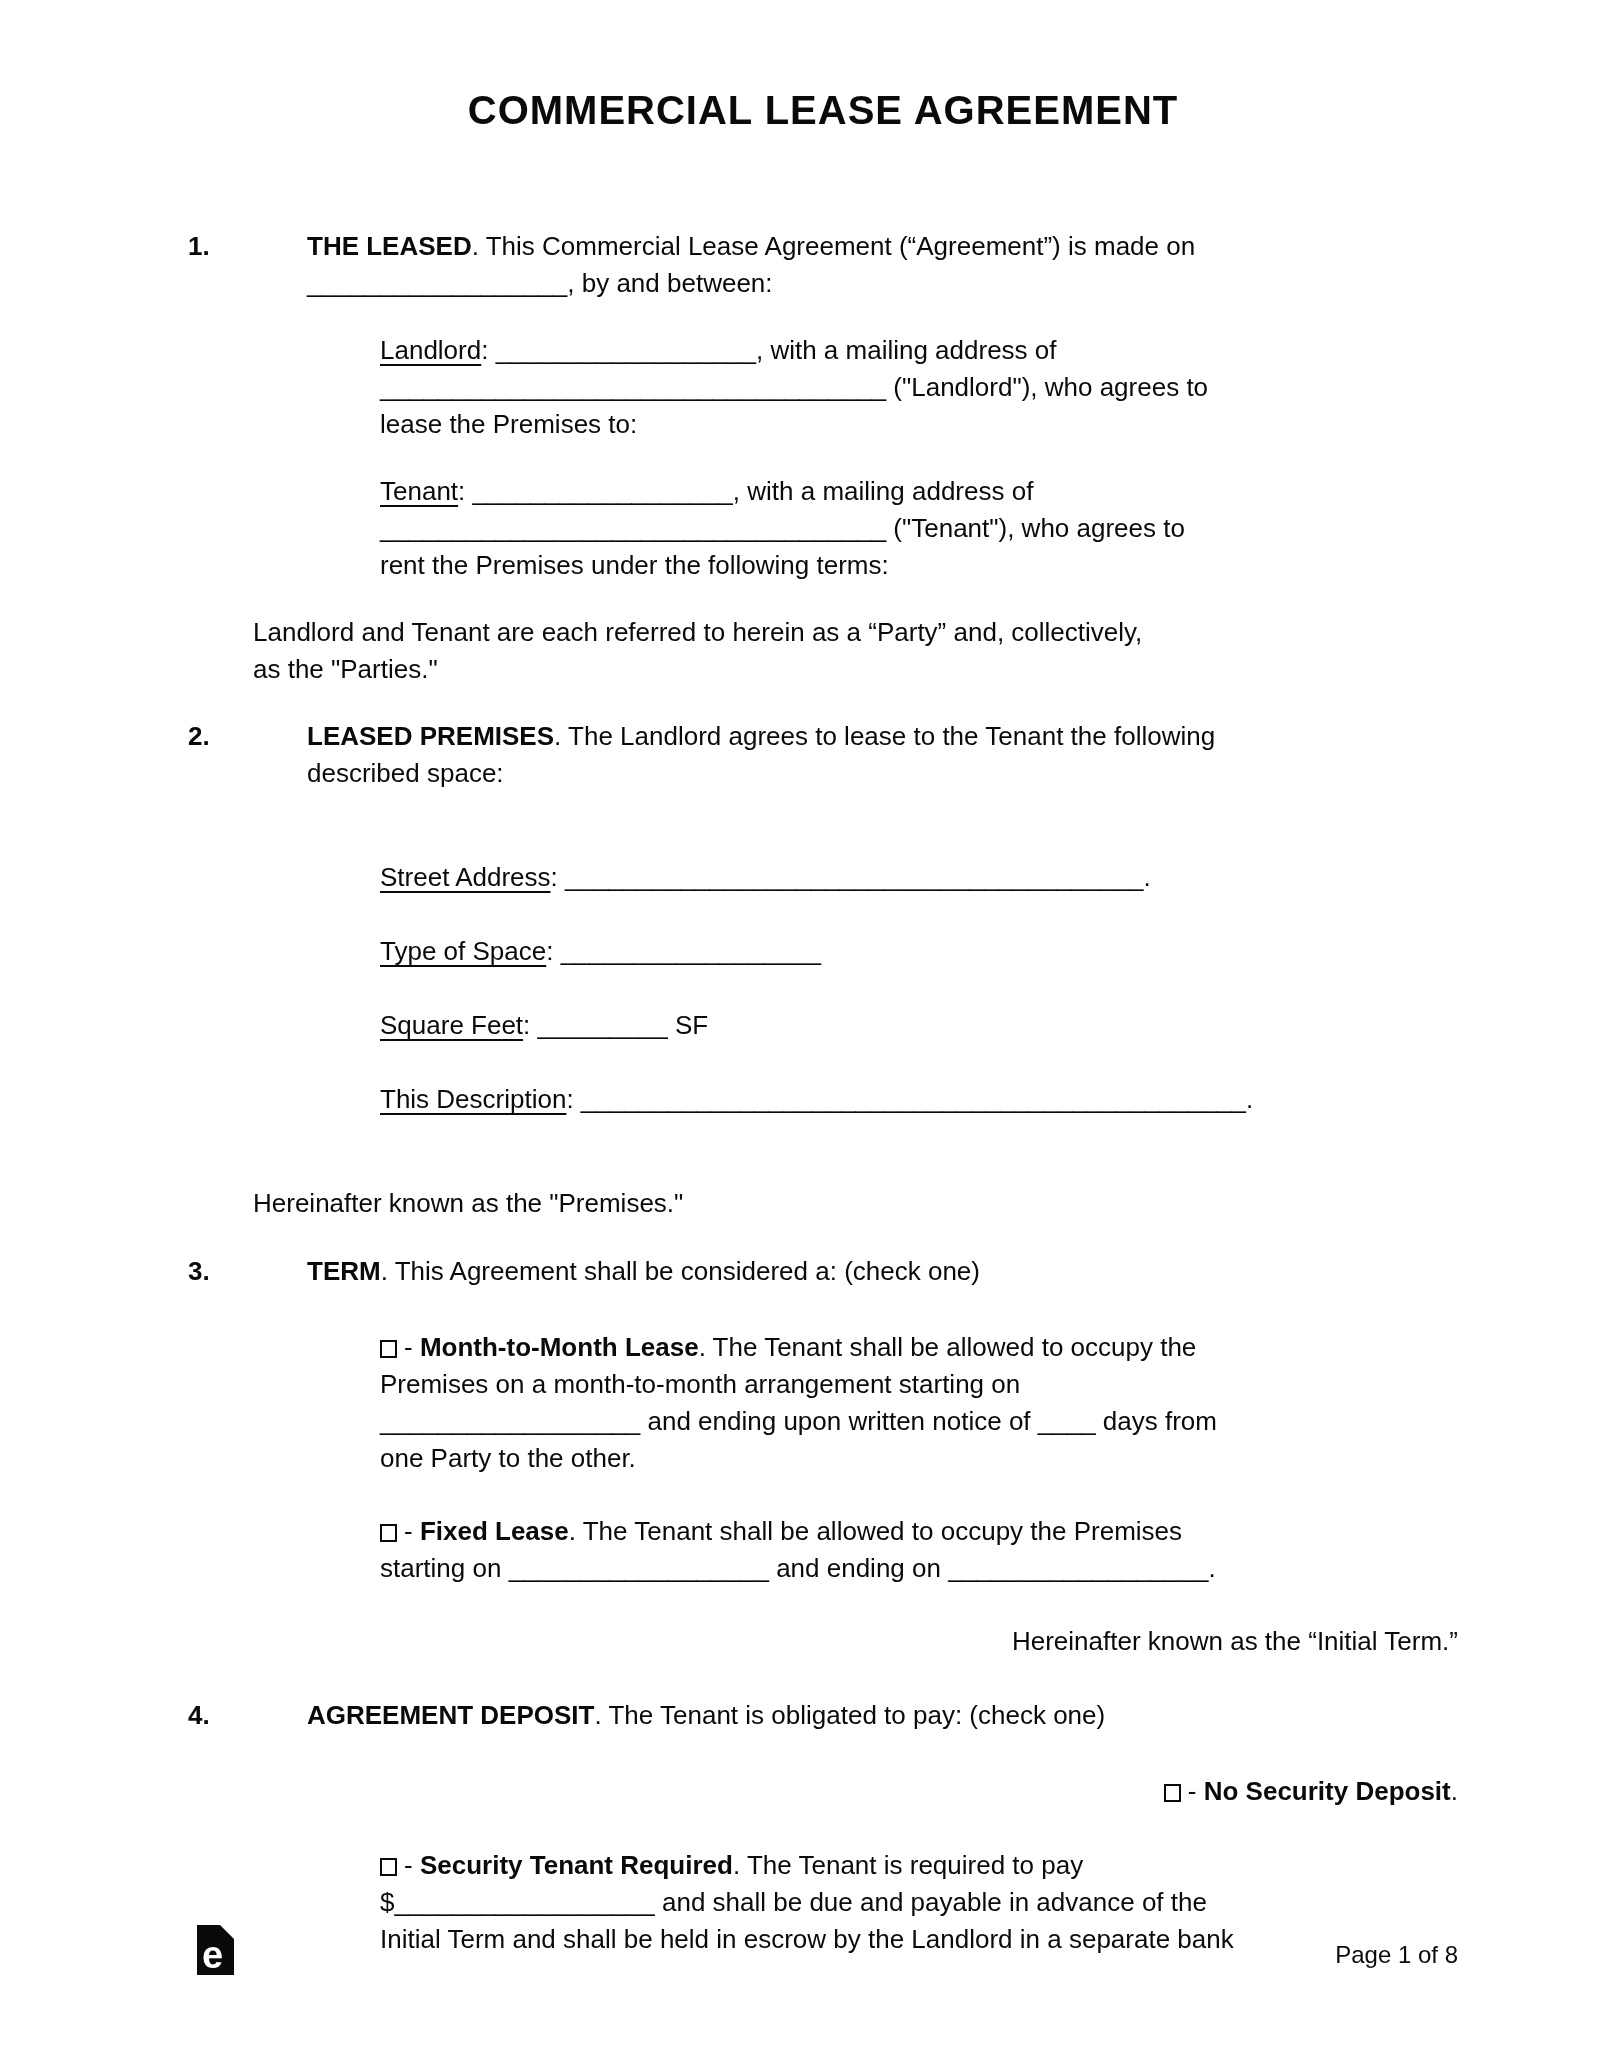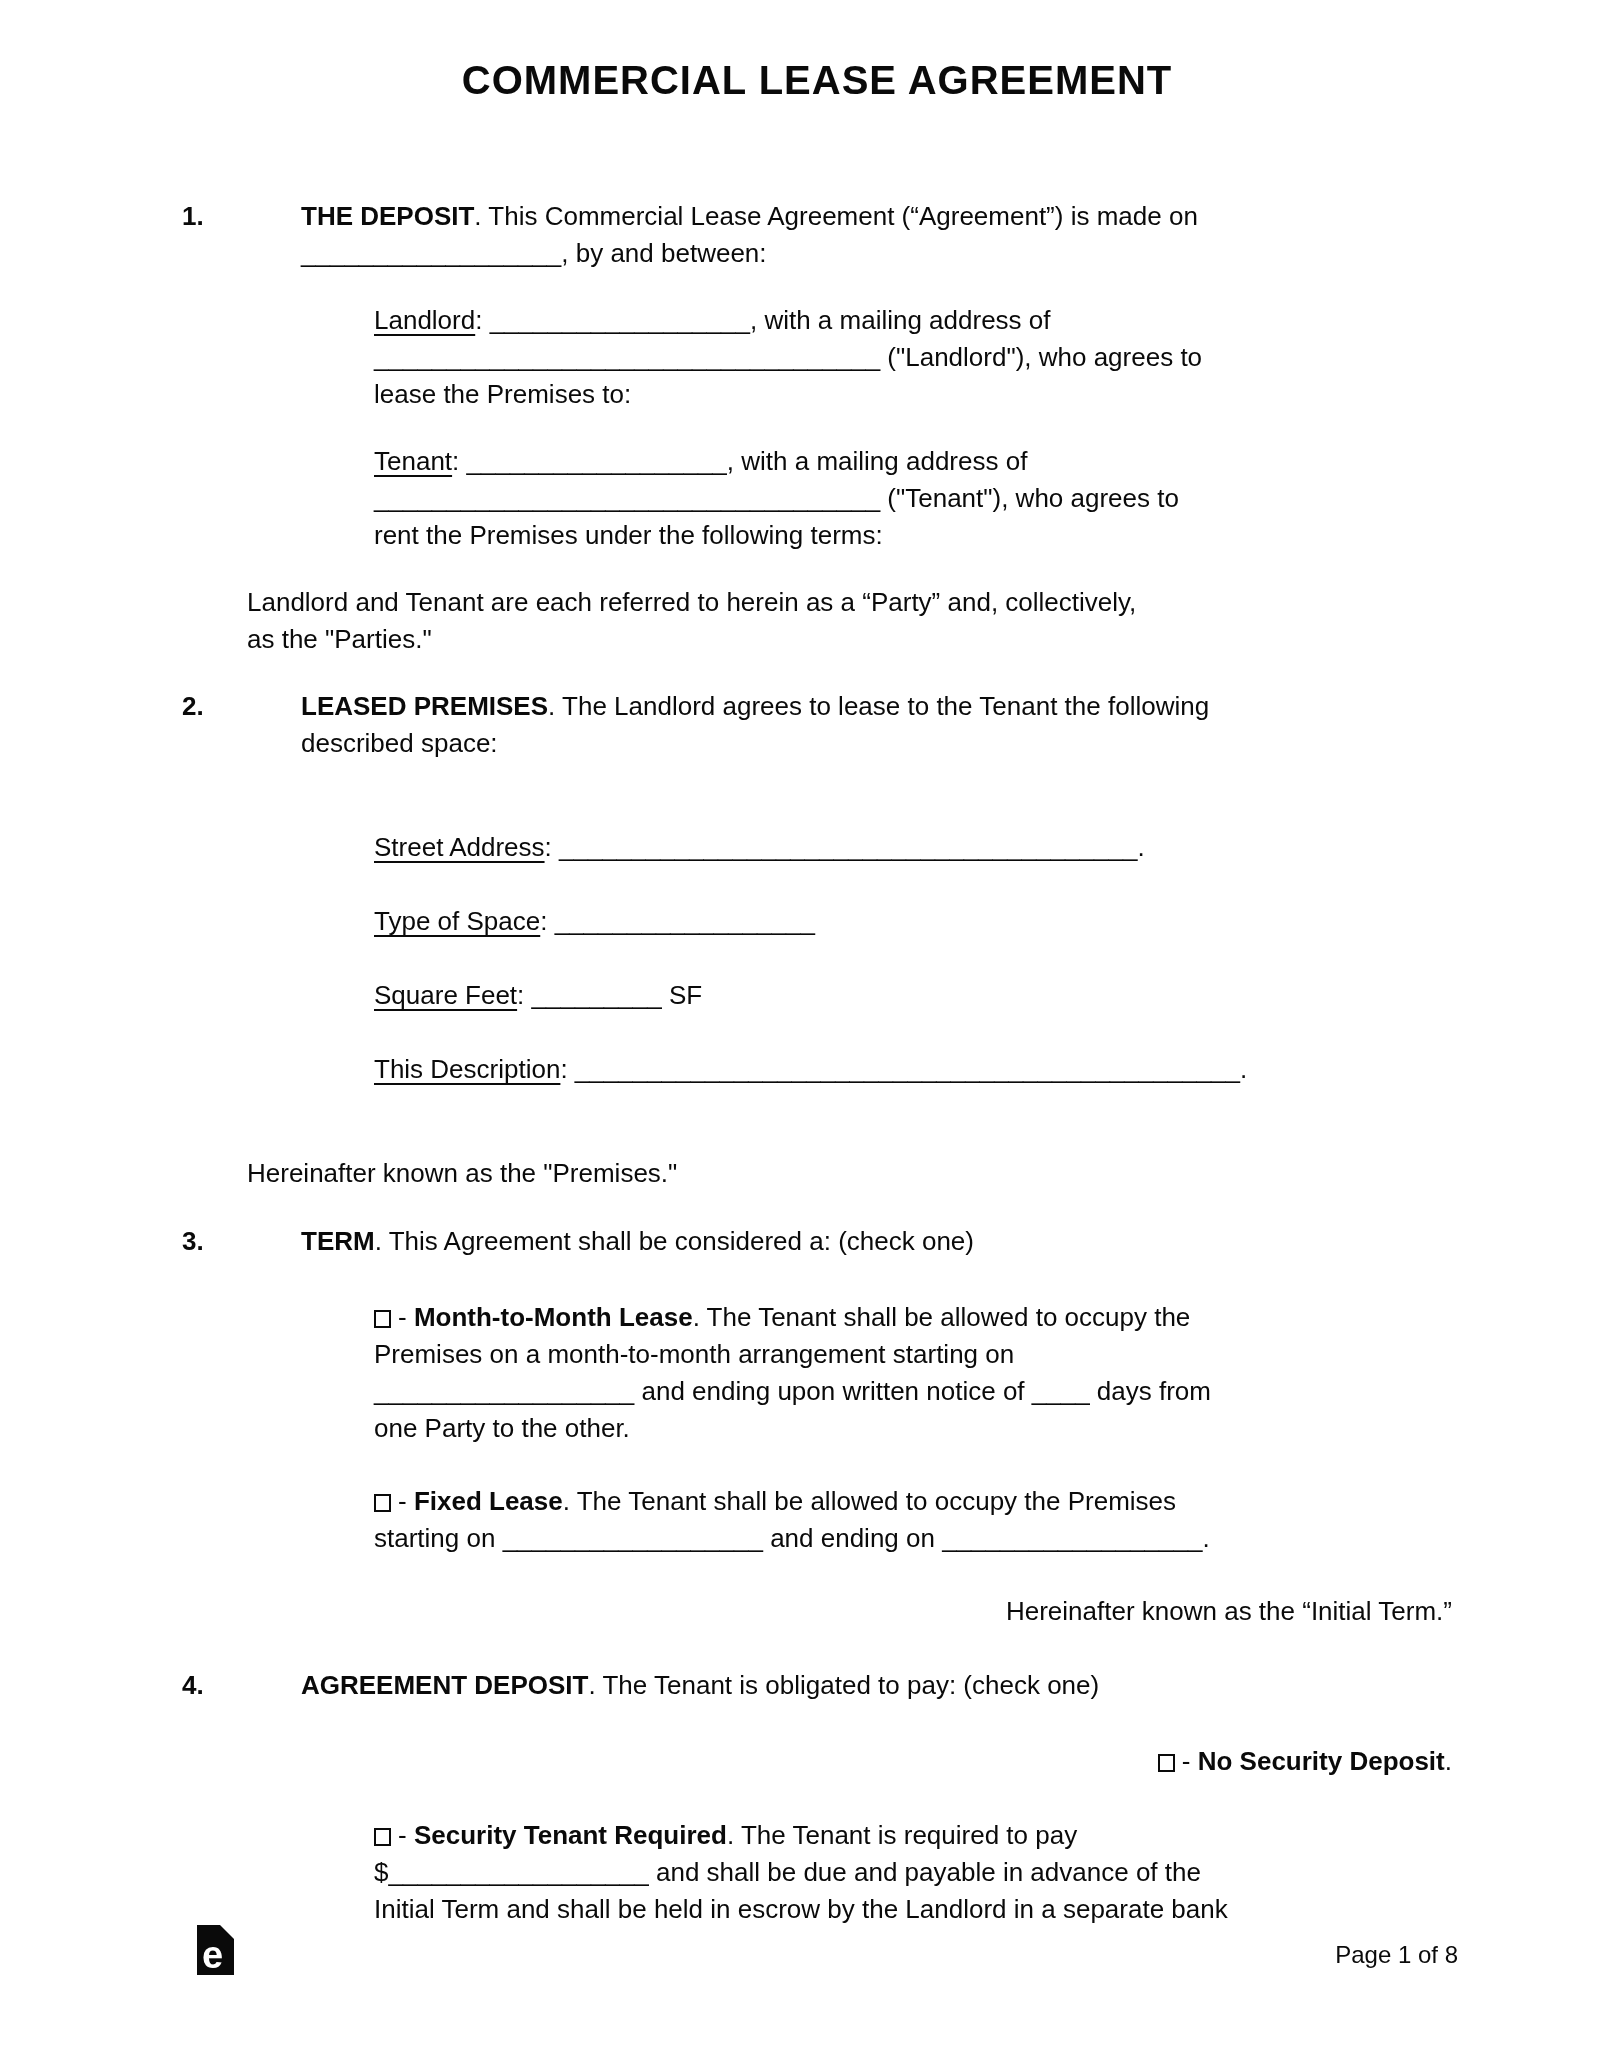--- a/index.html
+++ b/index.html
@@ -2,21 +2,21 @@
 <html><head>
 <meta charset="utf-8">
 <style>
   * { margin:0; padding:0; box-sizing:border-box; }
   html,body { background:#ffffff; }
   .page {
     position:relative; width:1600px; height:2070px; background:#ffffff;
     font-family:"Liberation Sans", sans-serif; font-size:26px; line-height:37px;
     color:#0a0a0a; overflow:hidden;
   }
-  .doc { position:absolute; left:182px; top:0; width:1270px; padding-top:56px; }
+  .doc { position:absolute; left:188px; top:0; width:1270px; padding-top:86px; }
   .title {
     text-align:center; font-weight:bold; font-size:40px; line-height:48px;
     letter-spacing:1px; margin-bottom:94px;
   }
   .numsec { display:flex; }
   .num { width:119px; flex:none; font-weight:bold; }
   .nbody { flex:1; white-space:pre-line; }
   .para { margin-left:65px; white-space:pre-line; }
   .sub { margin-left:192px; white-space:pre-line; }
   b.h { font-weight:bold; }
@@ -36,21 +36,21 @@
 </head>
 <body>
 
 <div class="page">
   <div class="doc">
 
     <div class="title">COMMERCIAL LEASE AGREEMENT</div>
 
     <div class="numsec mb30">
       <div class="num">1.</div>
-      <div class="nbody"><b class="h">THE DEPOSIT</b><span>. This Commercial Lease Agreement (“Agreement”) is made on
+      <div class="nbody"><b class="h">THE LEASED</b><span>. This Commercial Lease Agreement (“Agreement”) is made on
 __________________, by and between:</span></div>
     </div>
 
     <div class="sub mb30"><span class="u">Landlord</span><span>: __________________, with a mailing address of
 ___________________________________ ("Landlord"), who agrees to
 lease the Premises to:</span></div>
 
     <div class="sub mb30"><span class="u">Tenant</span><span>: __________________, with a mailing address of
 ___________________________________ ("Tenant"), who agrees to
 rent the Premises under the following terms:</span></div>

